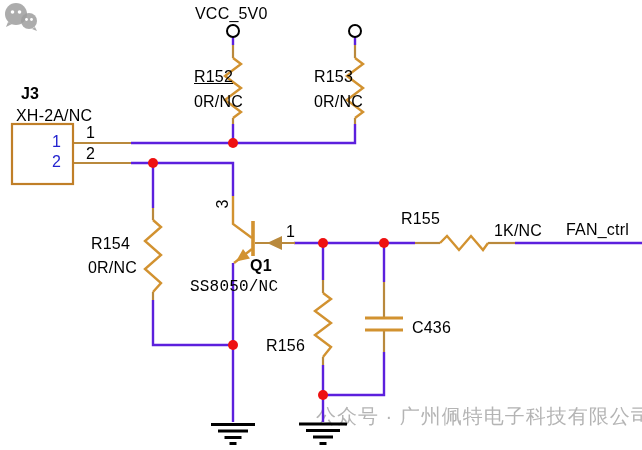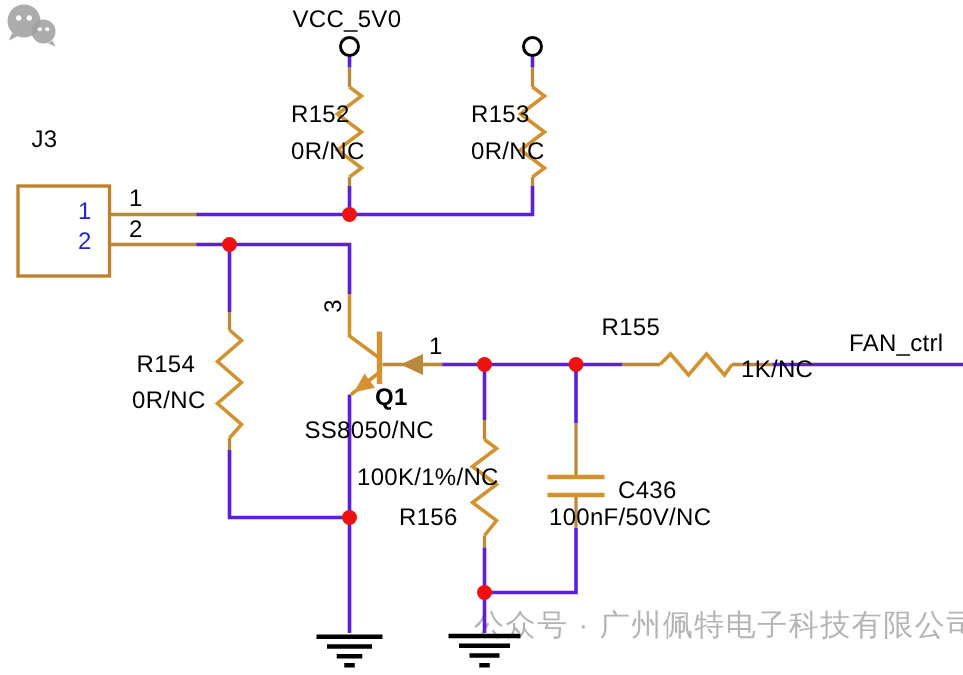--- a/index.html
+++ b/index.html
@@ -150,42 +150,41 @@
       <circle cx="323" cy="243" r="5"></circle>
         <circle cx="384" cy="243" r="5"></circle>
       <circle cx="233" cy="345" r="5"></circle>
         <circle cx="323" cy="395" r="5"></circle>
     </g>
   </svg>
 
   <div class="layer-labels">
     <div class="lbl" style="left:195px;top:5px;">VCC_5V0</div>
 
-    <div class="lbl" style="left:194px;top:68px;">R152</div>
+    <div class="lbl" style="left:194px;top:68px;text-decoration:underline;">R152</div>
     <div class="lbl" style="left:194px;top:93px;">0R/NC</div>
     <div class="lbl" style="left:314px;top:68px;">R153</div>
     <div class="lbl" style="left:314px;top:93px;">0R/NC</div>
 
-    <div class="lbl" style="left:21px;top:85px;">J3</div>
+    <div class="lbl" style="left:21px;top:85px;font-weight:bold;">J3</div>
+    <div class="lbl" style="left:16px;top:107px;">XH-2A/NC</div>
     <div class="lbl" style="left:86px;top:124px;">1</div>
     <div class="lbl" style="left:86px;top:145px;">2</div>
     <div class="lbl blue" style="left:52px;top:133px;">1</div>
     <div class="lbl blue" style="left:52px;top:153px;">2</div>
 
     <div class="lbl" style="left:91px;top:235px;">R154</div>
     <div class="lbl" style="left:88px;top:259px;">0R/NC</div>
 
     <div class="lbl rot90" style="left:214px;top:196px;">3</div>
     <div class="lbl" style="left:286px;top:223px;">1</div>
     <div class="lbl" style="left:250px;top:257px;font-weight:bold;">Q1</div>
-    <div class="lbl" style="left:203px;top:279px;">SS8050/NC</div>
+    <div class="lbl" style="left:190px;top:279px;font-family:Liberation Mono, monospace;">SS8050/NC</div>
 
     <div class="lbl" style="left:401px;top:210px;">R155</div>
-    <div class="lbl" style="left:494px;top:238px;text-align:right;">1K/NC</div>
+    <div class="lbl" style="left:494px;top:222px;text-align:right;">1K/NC</div>
     <div class="lbl" style="left:566px;top:221px;">FAN_ctrl</div>
 
-    <div class="lbl" style="left:238px;top:310px;">100K/1%/NC</div>
     <div class="lbl" style="left:266px;top:337px;">R156</div>
 
     <div class="lbl" style="left:412px;top:319px;">C436</div>
-    <div class="lbl" style="left:366px;top:337px;">100nF/50V/NC</div>
   </div>
 </div>
 
 </body></html>

